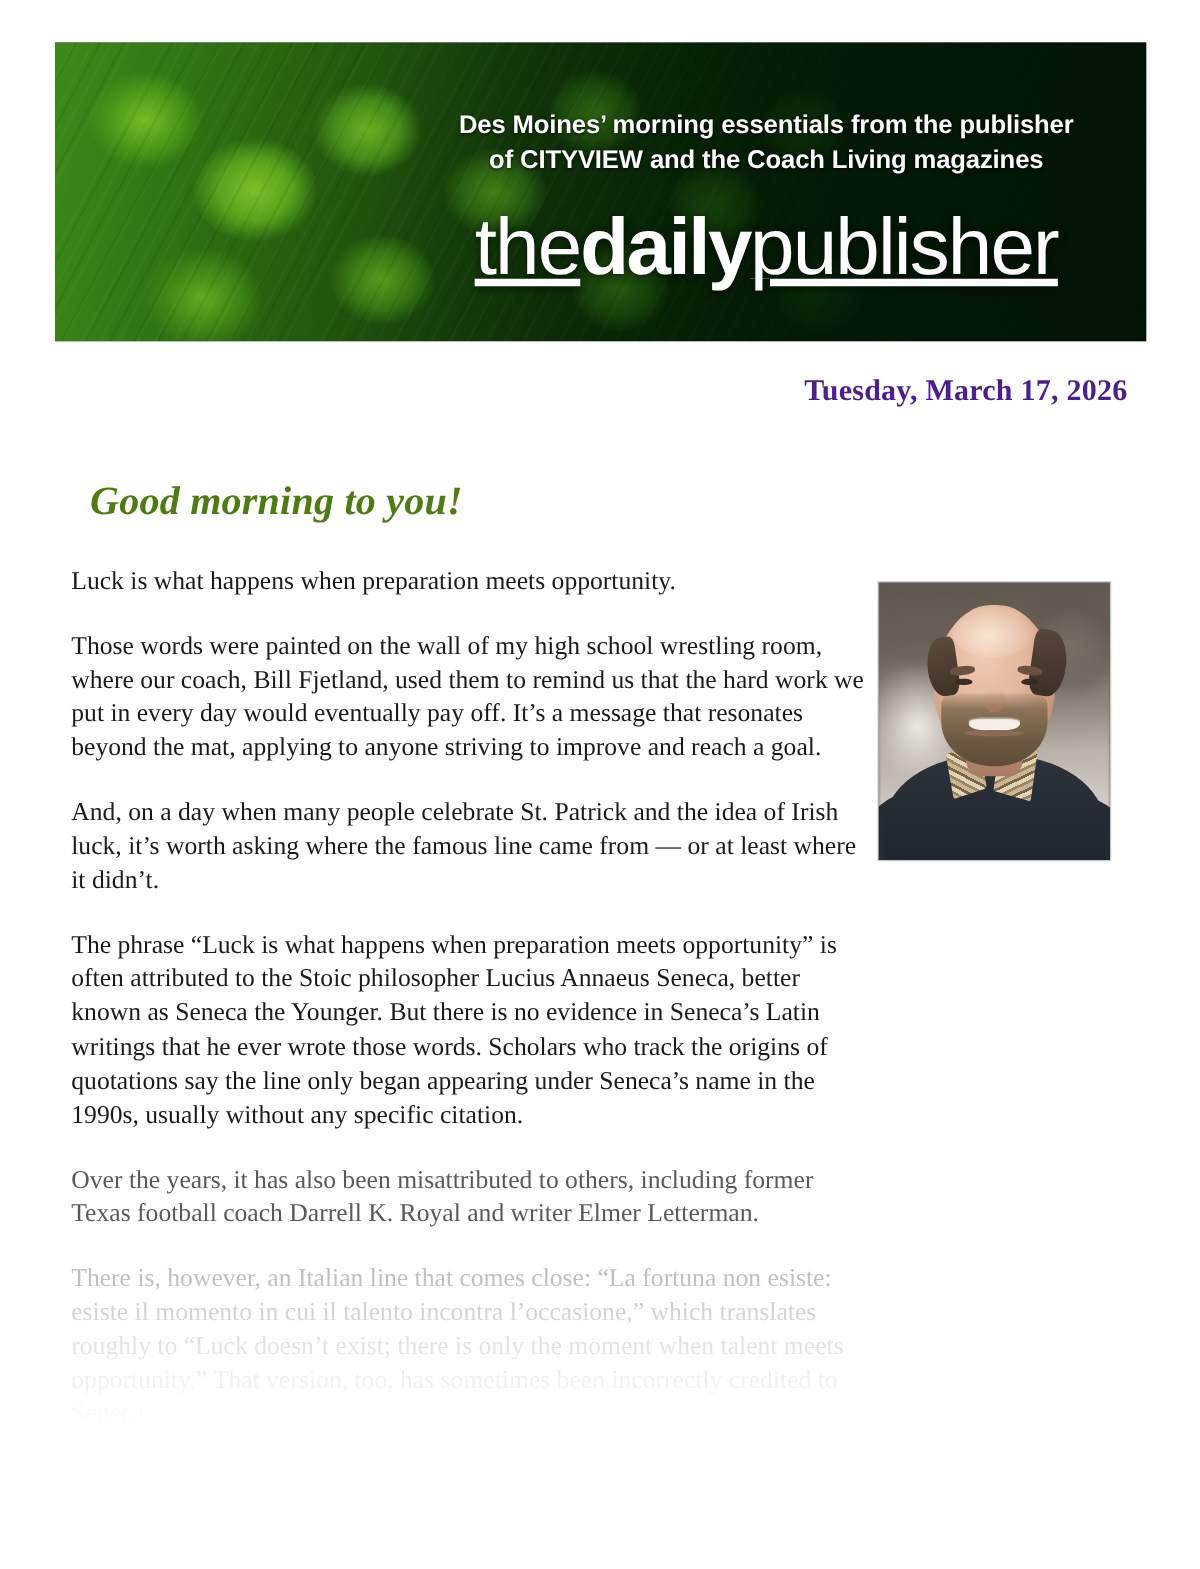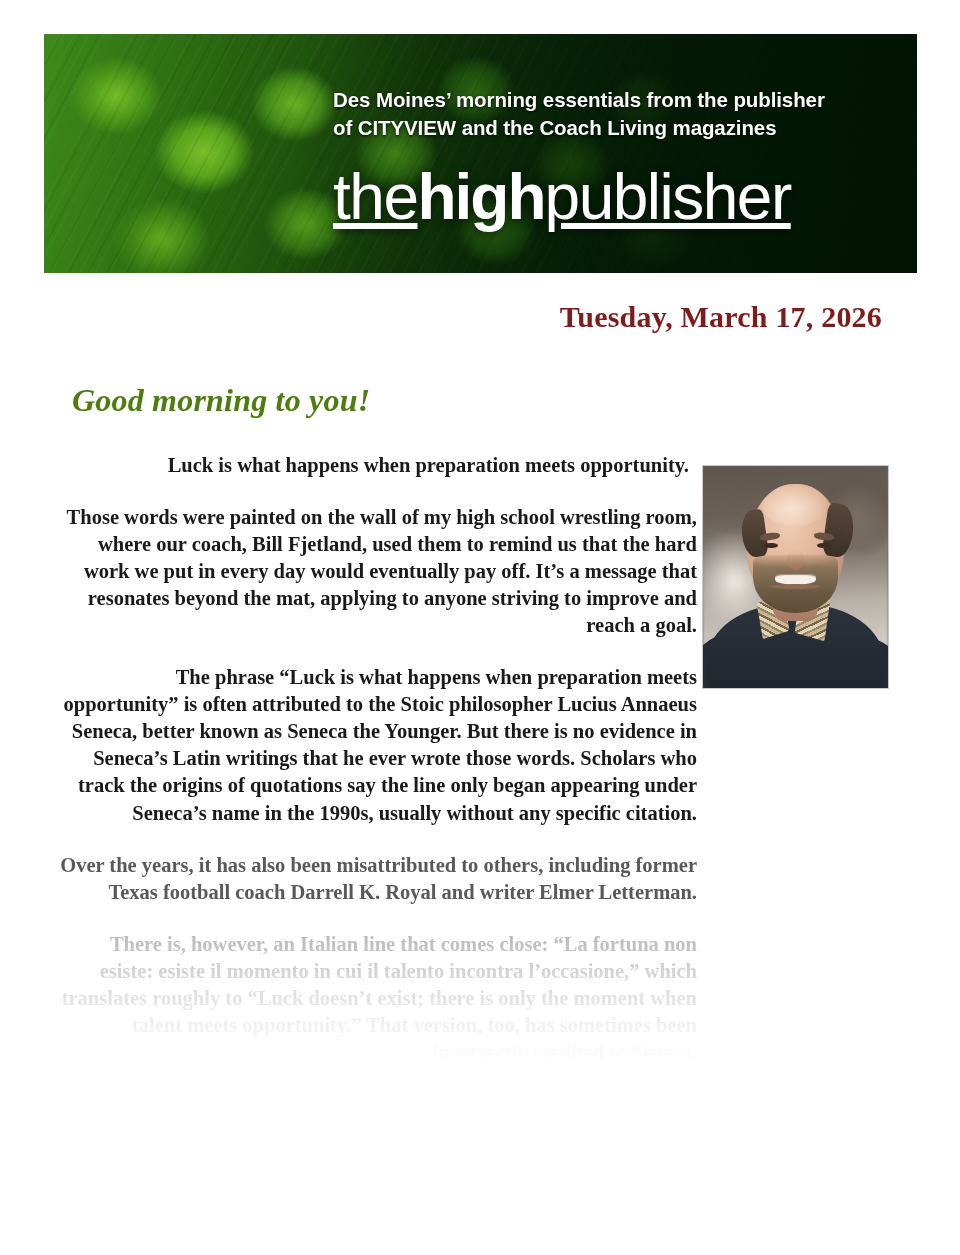--- a/index.html
+++ b/index.html
@@ -63,20 +63,21 @@
   .banner-shade {
     position: absolute;
     inset: 0;
     background: linear-gradient(95deg, rgba(0,0,0,0) 0%, rgba(0,0,0,0.05) 30%, rgba(3,26,6,0.45) 55%, rgba(3,24,6,0.80) 72%, rgba(2,20,5,0.93) 100%);
   }
   .banner-text {
     position: absolute;
     right: 24px;
     top: 52px;
     width: 560px;
+    text-align: center;
     font-family: "Liberation Sans", "DejaVu Sans", sans-serif;
   }
   .tagline {
     color: #ffffff;
     font-weight: bold;
     font-size: 20.5px;
     line-height: 1.35;
     letter-spacing: -0.1px;
     text-shadow: 0 1px 3px rgba(0,0,0,0.75);
   }
@@ -88,25 +89,25 @@
     letter-spacing: -1.5px;
     white-space: nowrap;
     text-shadow: 0 2px 8px rgba(0,0,0,0.55);
   }
   .logo .lw-light { font-weight: 300; text-decoration: underline; }
   .logo .lw-bold  { font-weight: bold; letter-spacing: -2px; }
 
   
   .date-line {
     position: absolute;
-    right: 78px;
+    right: 58px;
     top: 300px;
-    font-size: 30px;
+    font-size: 24px;
     font-weight: bold;
-    color: #7f1d1d;
+    color: #4c1d95;
     letter-spacing: 0.2px;
   }
 
   
   .headline {
     position: absolute;
     left: 72px;
     top: 382px;
     font-size: 32px;
     font-weight: bold;
@@ -120,22 +121,21 @@
     position: absolute;
     left: 57px;
     top: 452px;
     width: 640px;
   }
   .article p {
     margin: 0 0 25px 0;
     font-size: 20.5px;
     line-height: 1.32;
     color: #1a1a1a;
-    text-align: right;
-    font-weight: bold;
+    text-align: left;
   }
   .article p.narrow { width: 632px; }
 
   
   .article p.fade-1 { color: #595959; }
   .article p.fade-2 {
     color: #8a8a8a;
     -webkit-mask-image: linear-gradient(to bottom, rgba(0,0,0,0.62) 0%, rgba(0,0,0,0.34) 34%, rgba(0,0,0,0.16) 62%, rgba(0,0,0,0.05) 85%, rgba(0,0,0,0) 100%);
             mask-image: linear-gradient(to bottom, rgba(0,0,0,0.62) 0%, rgba(0,0,0,0.34) 34%, rgba(0,0,0,0.16) 62%, rgba(0,0,0,0.05) 85%, rgba(0,0,0,0) 100%);
   }
@@ -347,21 +347,21 @@
 <div class="banner">
   <div class="banner-photo"></div>
   <div class="banner-veins"></div>
   <div class="banner-shade"></div>
   <div class="banner-text">
     <div class="tagline">
       <div>Des Moines’ morning essentials from the publisher</div>
       <div>of CITYVIEW and the Coach Living magazines</div>
     </div>
     <div class="logo">
-      <span class="lw-light">the</span><span class="lw-bold">high</span><span class="lw-light">publisher</span>
+      <span class="lw-light">the</span><span class="lw-bold">daily</span><span class="lw-light">publisher</span>
     </div>
   </div>
 </div>
 
 <div class="date-line">Tuesday, March 17, 2026</div>
 
 <div class="headline">Good morning to you!</div>
 
 <div class="portrait">
   <div class="p-bg"></div>
@@ -383,16 +383,17 @@
   <div class="p-eyeL"></div>
   <div class="p-eyeR"></div>
   <div class="p-nose"></div>
   <div class="p-mouth"></div>
   <div class="p-lip"></div>
 </div>
 
 <div class="article">
   <p class="narrow">Luck is what happens when preparation meets opportunity.</p>
   <p>Those words were painted on the wall of my high school wrestling room, where our coach, Bill Fjetland, used them to remind us that the hard work we put in every day would eventually pay off. It’s a message that resonates beyond the mat, applying to anyone striving to improve and reach a goal.</p>
+  <p>And, on a day when many people celebrate St. Patrick and the idea of Irish luck, it’s worth asking where the famous line came from — or at least where it didn’t.</p>
   <p>The phrase “Luck is what happens when preparation meets opportunity” is often attributed to the Stoic philosopher Lucius Annaeus Seneca, better known as Seneca the Younger. But there is no evidence in Seneca’s Latin writings that he ever wrote those words. Scholars who track the origins of quotations say the line only began appearing under Seneca’s name in the 1990s, usually without any specific citation.</p>
   <p class="fade-1">Over the years, it has also been misattributed to others, including former Texas football coach Darrell K. Royal and writer Elmer Letterman.</p>
   <p class="fade-2">There is, however, an Italian line that comes close: “La fortuna non esiste: esiste il momento in cui il talento incontra l’occasione,” which translates roughly to “Luck doesn’t exist; there is only the moment when talent meets opportunity.” That version, too, has sometimes been incorrectly credited to Seneca.</p>
 </div>
 
 </body></html>

